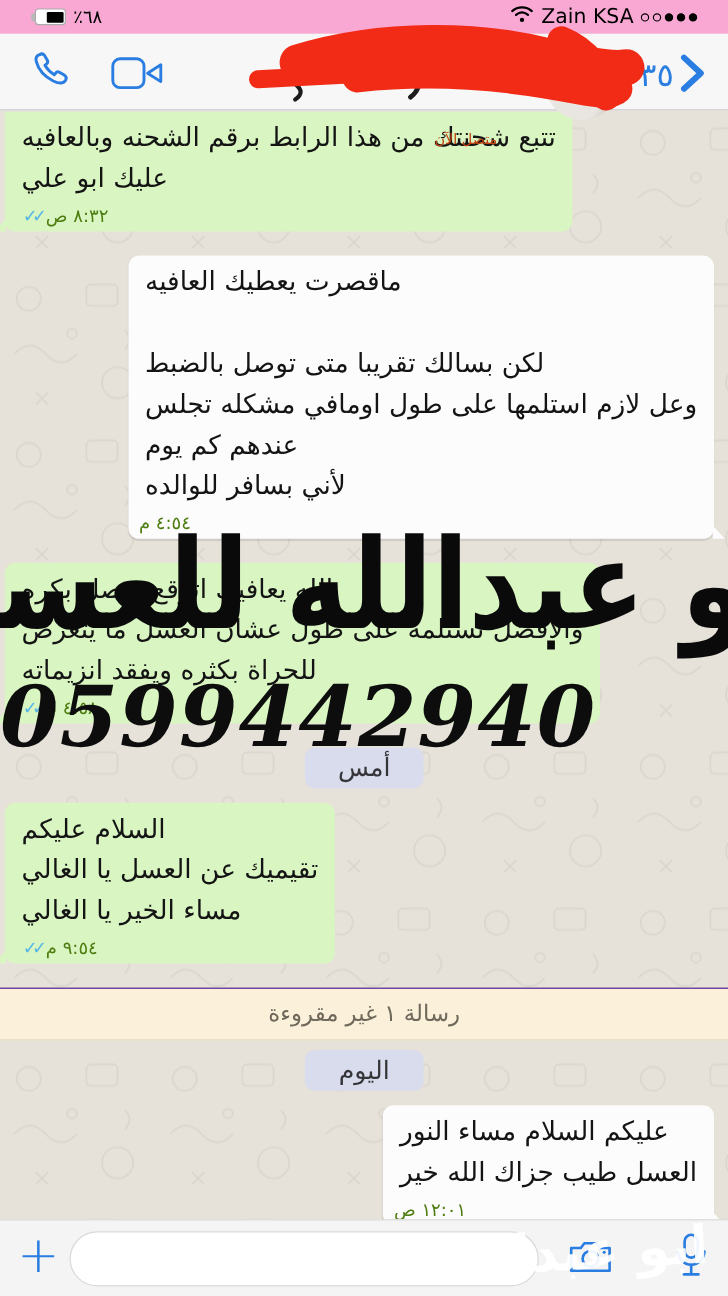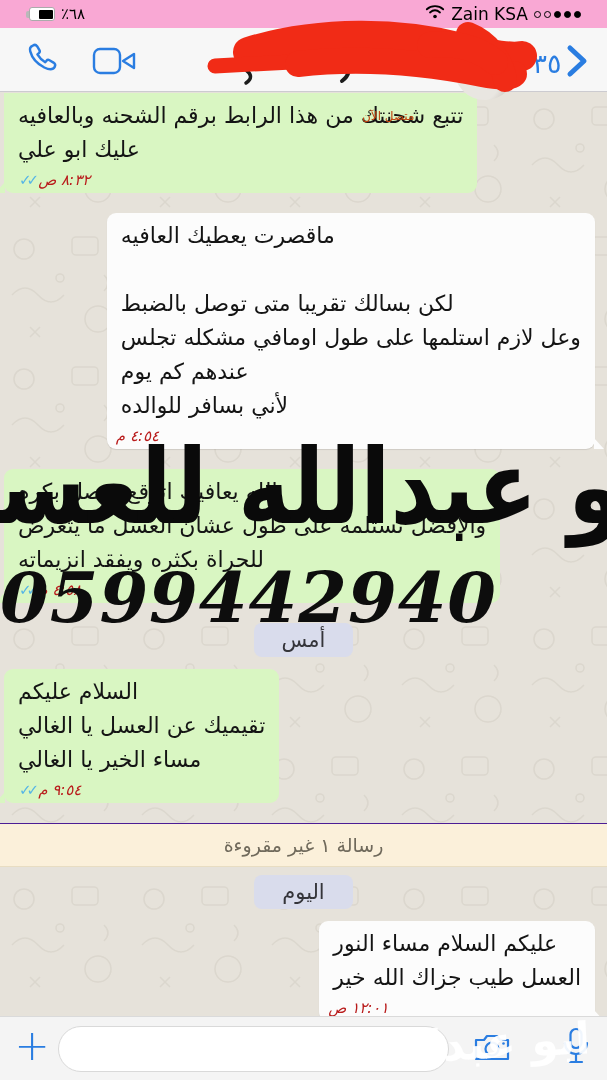--- a/index.html
+++ b/index.html
@@ -46,21 +46,21 @@
   .msg.out { background:#d9f6c2; margin-left:4px; margin-right:auto; }
   .msg.in  { background:#fcfcfc; margin-right:12px; margin-left:auto;
              box-shadow:0 1px 1px rgba(0,0,0,.10); }
   .msg.cut { border-top-left-radius:0; border-top-right-radius:0; }
   .msg.out::before { content:""; position:absolute; left:-9px; bottom:0;
          border-bottom:11px solid #d9f6c2; border-left:10px solid transparent; }
   .msg.in::before  { content:""; position:absolute; right:-9px; bottom:0;
          border-bottom:11px solid #fcfcfc; border-right:10px solid transparent; }
   .meta { position:absolute; bottom:4px; left:9px; display:flex; align-items:center;
           gap:4px; direction:rtl; font-size:15px; line-height:18px; }
-  .time { color:#b91c1c;font-style:italic; }
+  .time { color:#4d7c0f; }
   .checks { color:#55b5e6; letter-spacing:-5px; padding-left:6px; font-weight:bold; }
   .date-pill { width:fit-content; margin:8px auto 12px; background:#d9dcec; color:#35353a;
                font-size:21px; line-height:24px; padding:5px 28px; border-radius:8px; direction:rtl; }
   .unread-banner { background:#fbf0da; border-top:1px solid #4c1d95; border-bottom:1px solid #e8ddc2;
                color:#6f695b; text-align:center; font-size:19px; padding:10px 0;
                margin-bottom:6px; direction:rtl; }
 
   
   .wm-title { position:absolute; top:436px; left:50%; transform:translateX(-50%) scaleY(1.18);
               white-space:nowrap; font-size:88px; font-weight:bold; color:#0a0a0a;

